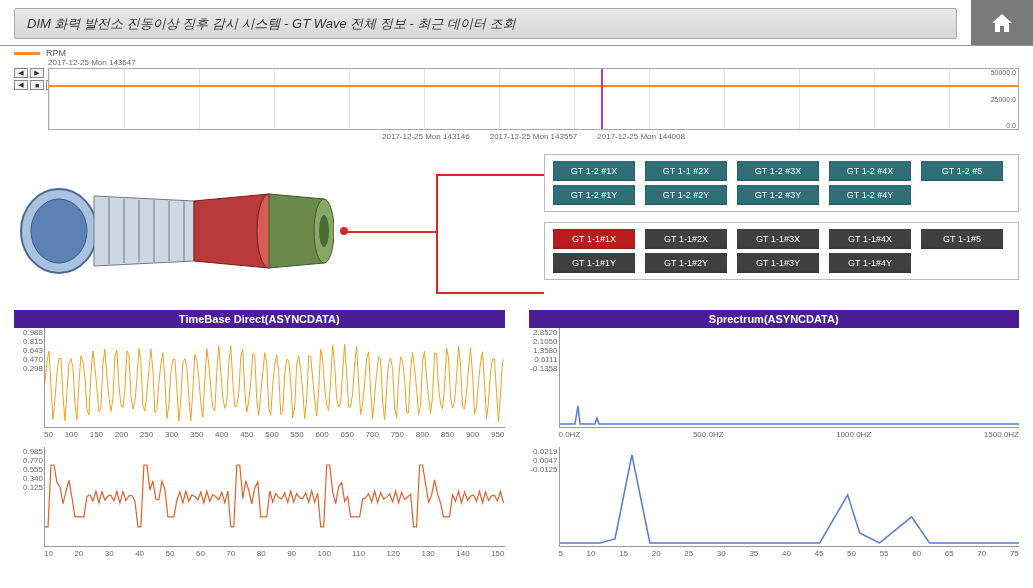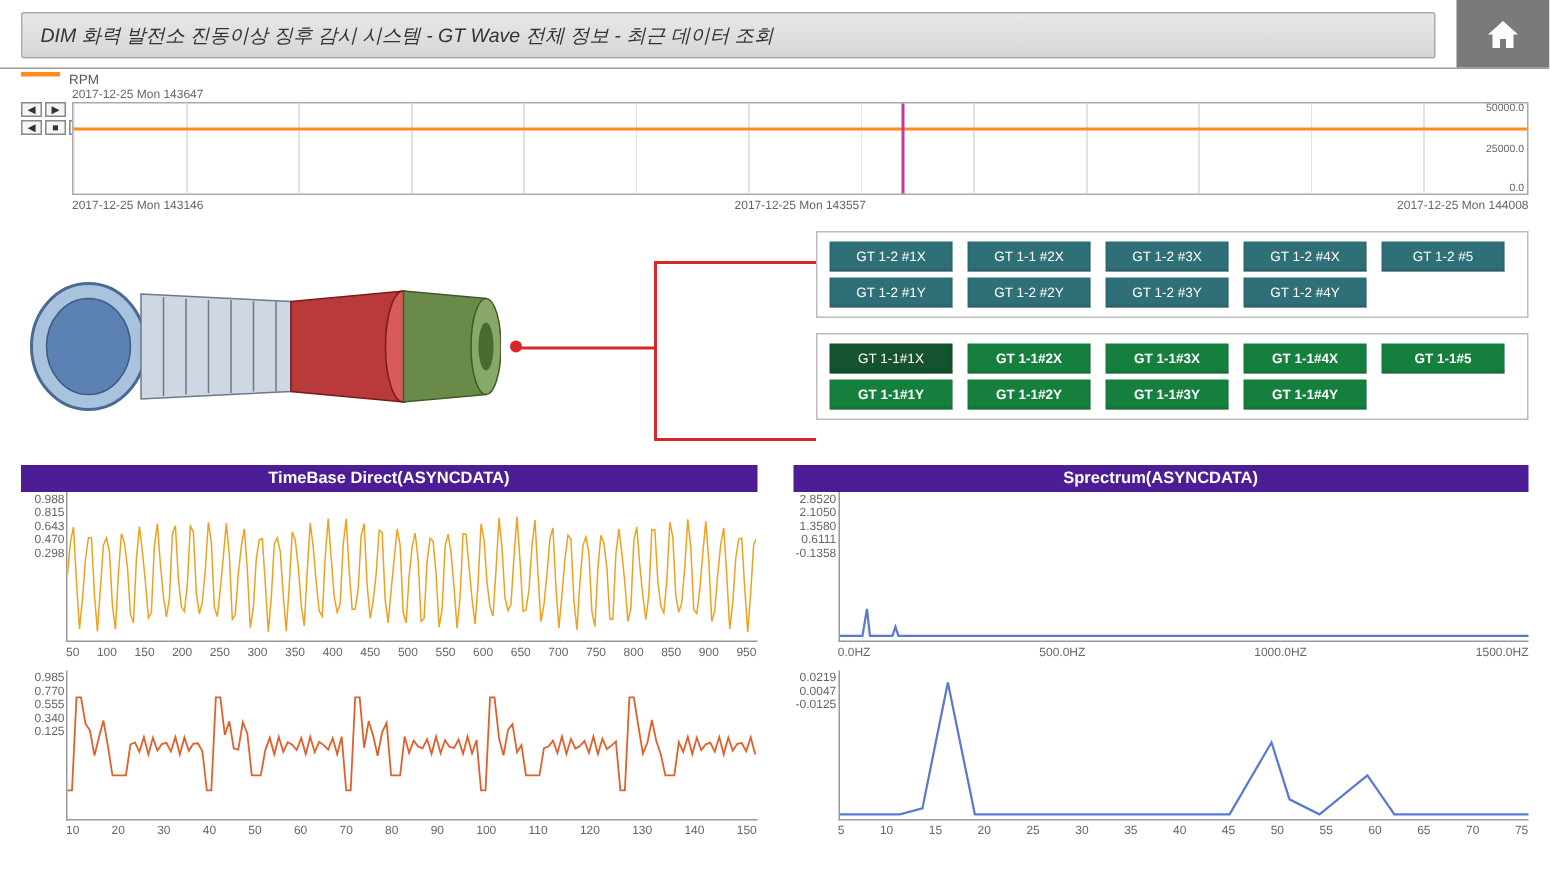--- a/index.html
+++ b/index.html
@@ -36,21 +36,21 @@
   background: #7a7a7a;
   display: flex;
   align-items: center;
   justify-content: center;
   cursor: pointer;
 }
 .home-btn svg { width: 24px; height: 24px; fill: #fff; }
 
 .rpm-row {
   display: flex;
-  align-items: flex-start;
+  align-items: center;
   gap: 6px;
   padding: 2px 14px 0 14px;
   font-size: 9px;
   color: #555;
 }
 .rpm-swatch { width: 26px; height: 3px; background: #ff8c1a; }
 
 .overview-wrap {
   position: relative;
   margin: 2px 14px 4px 14px;
@@ -94,22 +94,22 @@
   position: absolute; top: 0; bottom: 0; left: 57%;
   width: 0; border-left: 2px solid #c238a0;
 }
 .overview-yticks {
   position: absolute; right: 2px; top: 0; height: 100%;
   display: flex; flex-direction: column; justify-content: space-between;
   font-size: 7px; color: #666; text-align: right;
 }
 .overview-xticks {
   position: absolute; left: 34px; right: 0; top: 72px;
-  display: flex; justify-content: space-between;
-  font-size: 8px; color: #666;
+  display: flex; justify-content: center;
+  font-size: 8px; color: #666; gap: 20px;
 }
 
 .mid-section {
   display: flex;
   padding: 4px 14px 0 14px;
   gap: 0;
   height: 158px;
   justify-content: center;
 }
 .turbine-box {
@@ -152,22 +152,22 @@
 }
 .sensor-row { display: flex; gap: 10px; }
 .sensor-btn {
   width: 82px; height: 20px;
   font-size: 9px; color: #fff;
   display: flex; align-items: center; justify-content: center;
   cursor: pointer;
   box-shadow: inset 0 -1px 2px rgba(0,0,0,0.2);
 }
 .teal { background: #2e6f78; }
-.cyan { background: #15803d; font-weight: bold; }
-.cyan-light { background: #14532d; }
+.cyan { background: #404040; }
+.cyan-light { background: #b91c1c; }
 
 .charts-grid {
   display: grid;
   grid-template-columns: 1fr 1fr;
   gap: 8px 24px;
   padding: 2px 14px 8px 14px;
 }
 .chart-panel {
   display: flex; flex-direction: column;
 }

